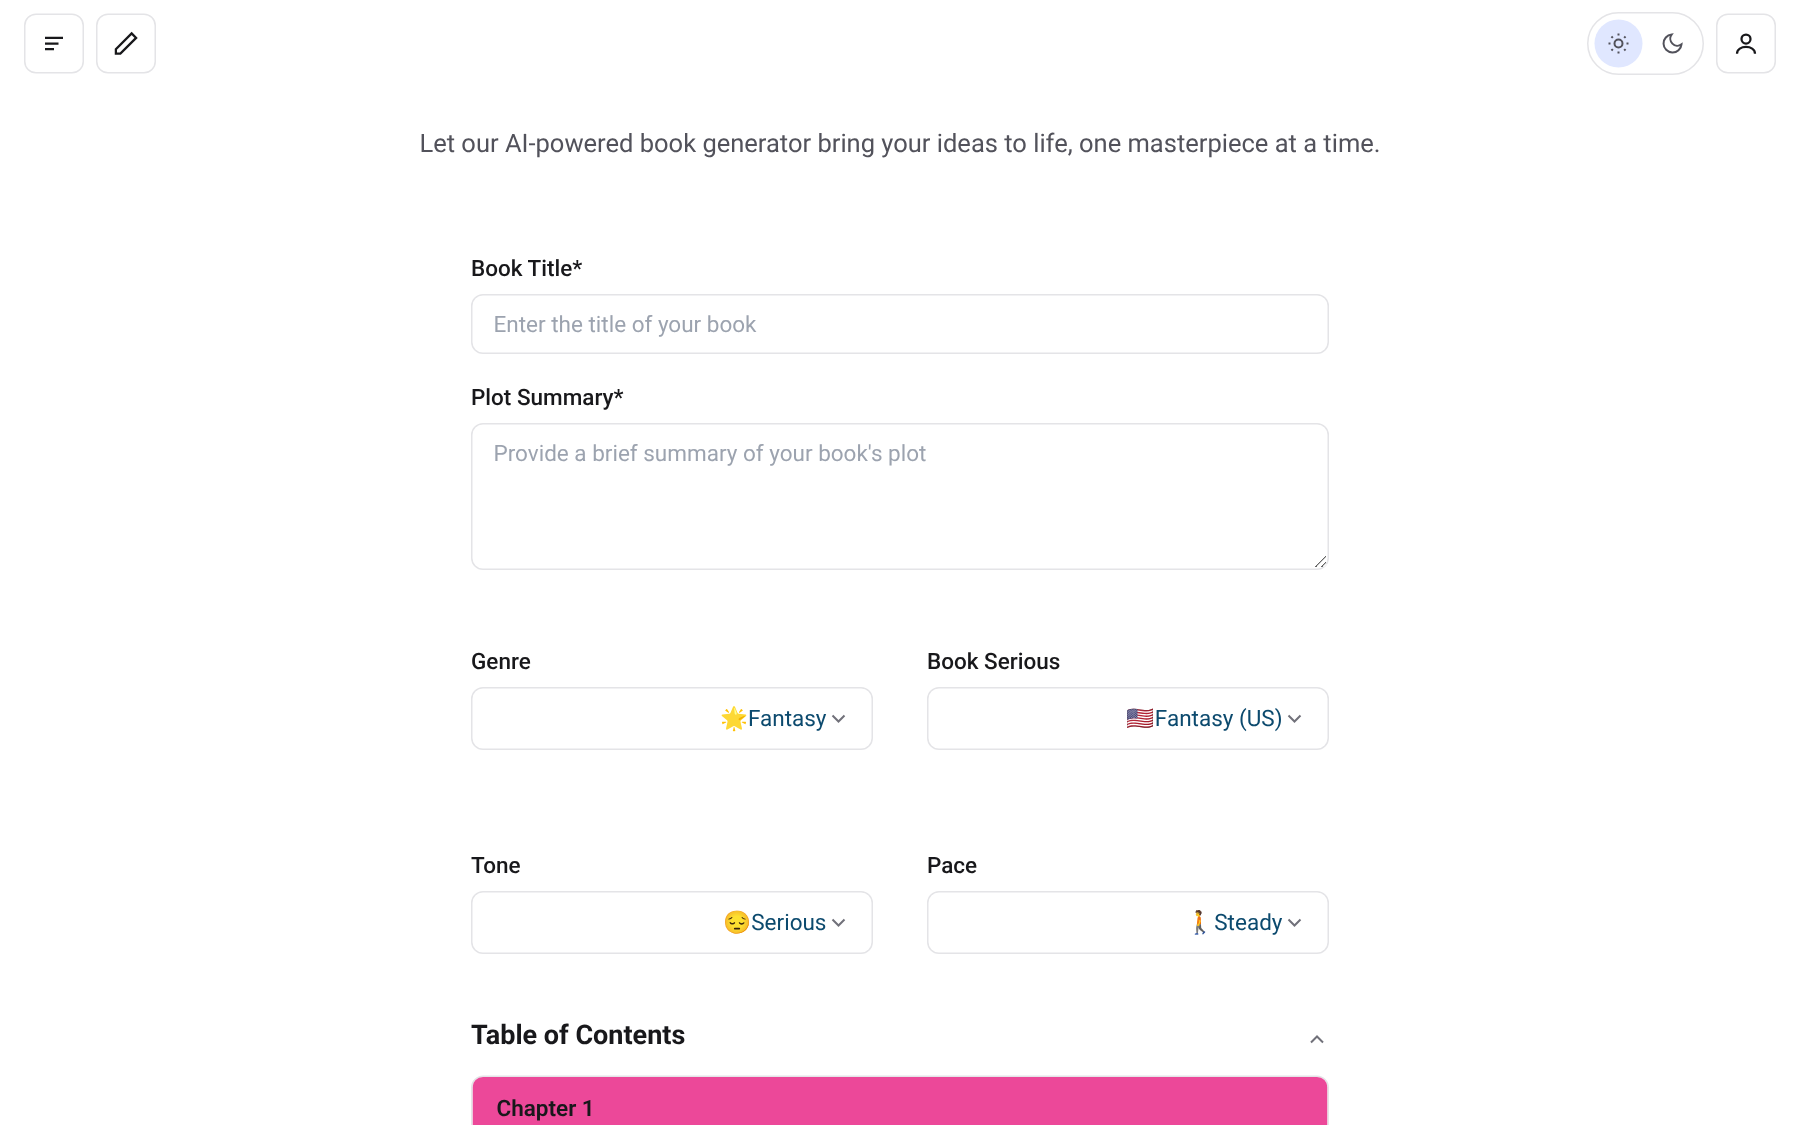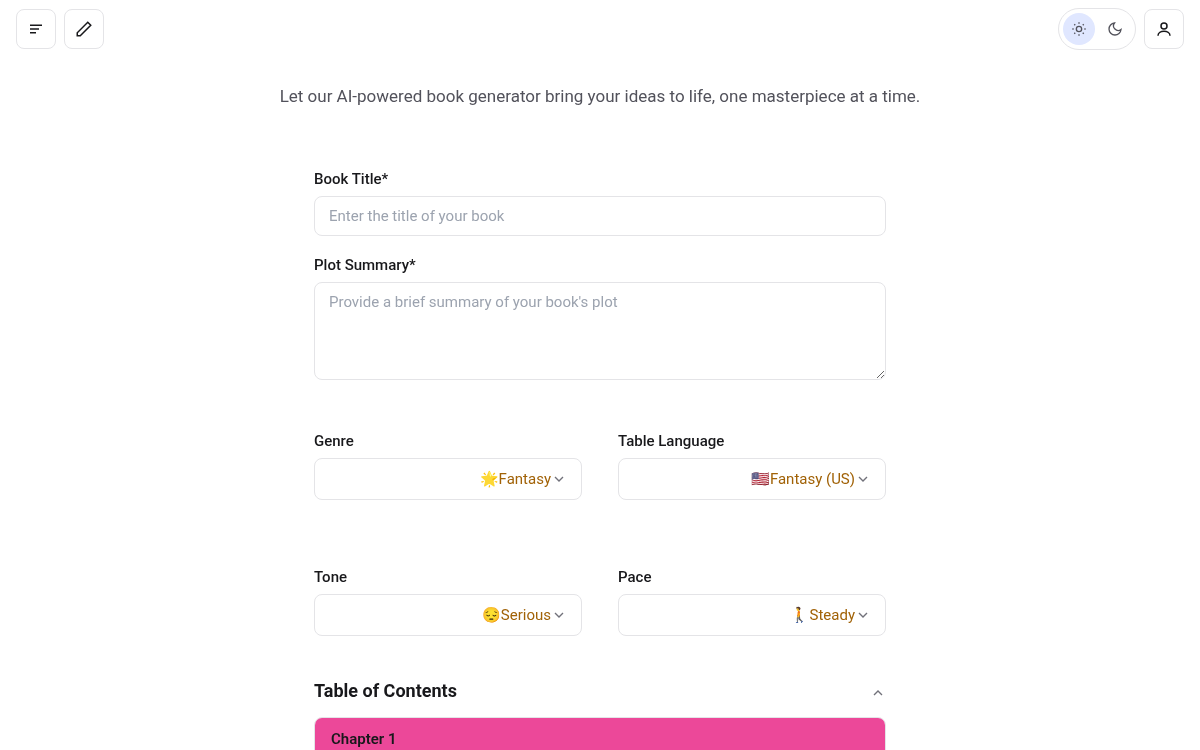--- a/index.html
+++ b/index.html
@@ -79,21 +79,21 @@
     color: #18181b;
     margin-bottom: 8px;
     display: block;
   }
   .text-input, .textarea, .select {
     width: 100%;
     border: 1px solid #e4e4e7;
     border-radius: 8px;
     padding: 10px 14px;
     font-size: 15px;
-    color: #a16207;
+    color: #0c4a6e;
     background: #fff;
     font-family: inherit;
   }
   .text-input::placeholder, .textarea::placeholder { color: #9ca3af; }
   .textarea { height: 98px; resize: both; }
 
   .row2 { display: flex; gap: 36px; margin-top: 48px; }
   .row2 .field { flex: 1; }
 
   .select {
@@ -199,21 +199,21 @@
     <div class="field">
       <label class="field-label">Genre</label>
       <div class="select">
         <span class="val">🌟Fantasy</span>
         <svg class="chev" viewBox="0 0 24 24">
             <polyline points="6 9 12 15 18 9"></polyline>
           </svg>
       </div>
     </div>
     <div class="field">
-      <label class="field-label">Table Language</label>
+      <label class="field-label">Book Serious</label>
       <div class="select">
         <span class="val">🇺🇸Fantasy (US)</span>
         <svg class="chev" viewBox="0 0 24 24">
             <polyline points="6 9 12 15 18 9"></polyline>
           </svg>
       </div>
     </div>
   </div>
 
   <div class="row2">

